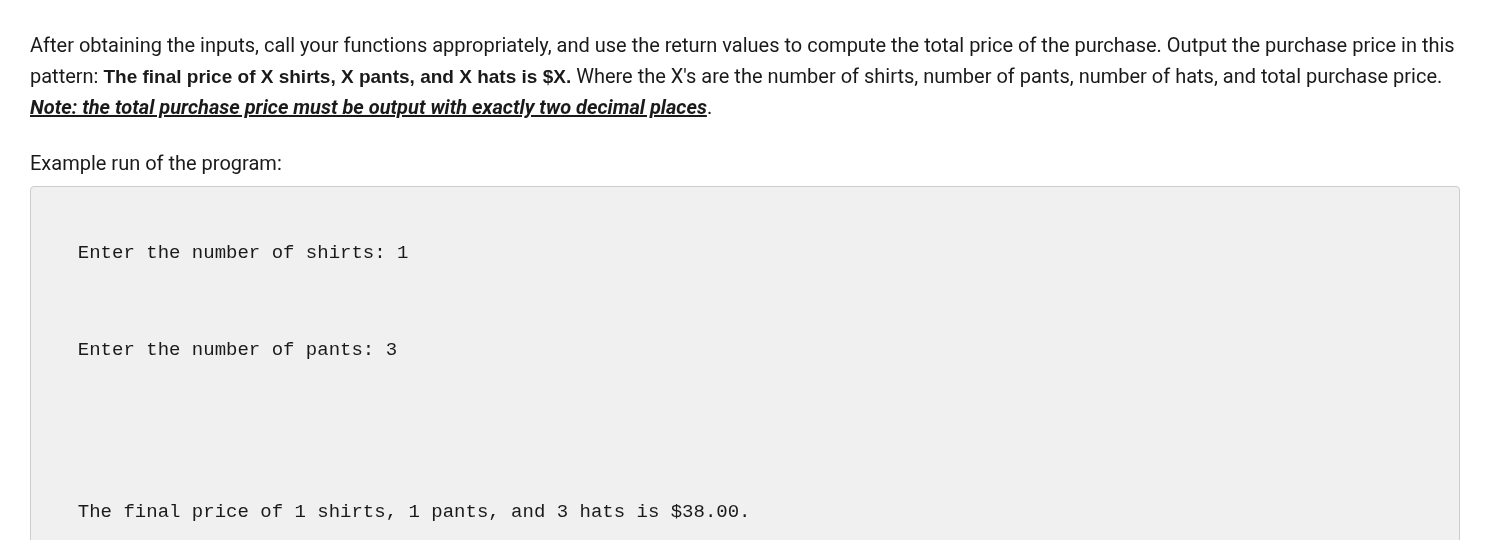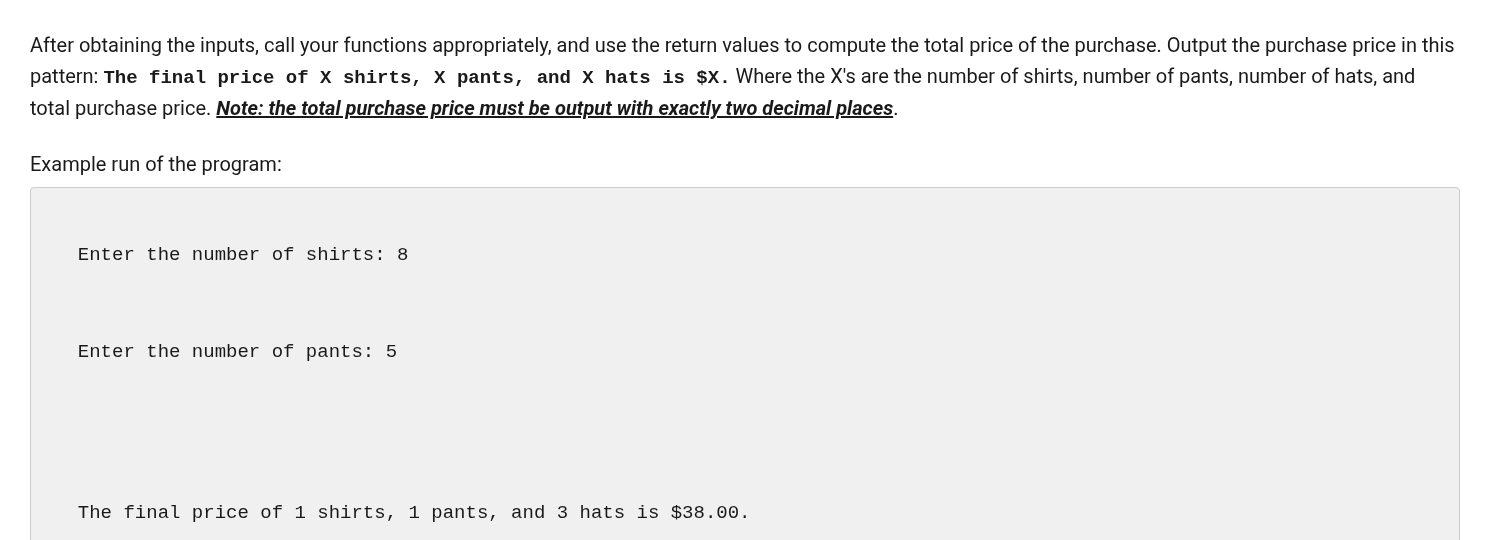--- a/index.html
+++ b/index.html
@@ -21,21 +21,21 @@
     .description-block {
       line-height: 1.55;
       margin-bottom: 28px;
     }
 
     .description-block p {
       margin: 0;
     }
 
     code.inline-code {
-      font-family: Liberation Mono, monospace;
+      font-family: Liberation Sans, sans-serif;
       font-size: 19px;
       font-weight: bold;
     }
 
     em.bold-italic {
       font-style: italic;
       font-weight: bold;
       text-decoration: underline;
     }
 
@@ -62,19 +62,19 @@
 
 <div class="description-block">
   <p>
     <span>After obtaining the inputs, call your functions appropriately, and use the return values to compute the total price of the purchase. Output the purchase price in this pattern: </span><code class="inline-code">The final price of X shirts, X pants, and X hats is $X.</code><span> Where the X's are the number of shirts, number of pants, number of hats, and total purchase price. </span><em class="bold-italic">Note: the total purchase price must be output with exactly two decimal places</em><span>.</span>
   </p>
 </div>
 
 <p class="example-label">Example run of the program:</p>
 
 <div class="code-block">
-  <span>Enter the number of shirts: 8</span>
+  <span>Enter the number of shirts: 1</span>
   <br>
-  <span>Enter the number of pants: 5</span>
+  <span>Enter the number of pants: 3</span>
   <br>
   <br>
   <span>The final price of 1 shirts, 1 pants, and 3 hats is $38.00.</span>
 </div>
 
 </body></html>

